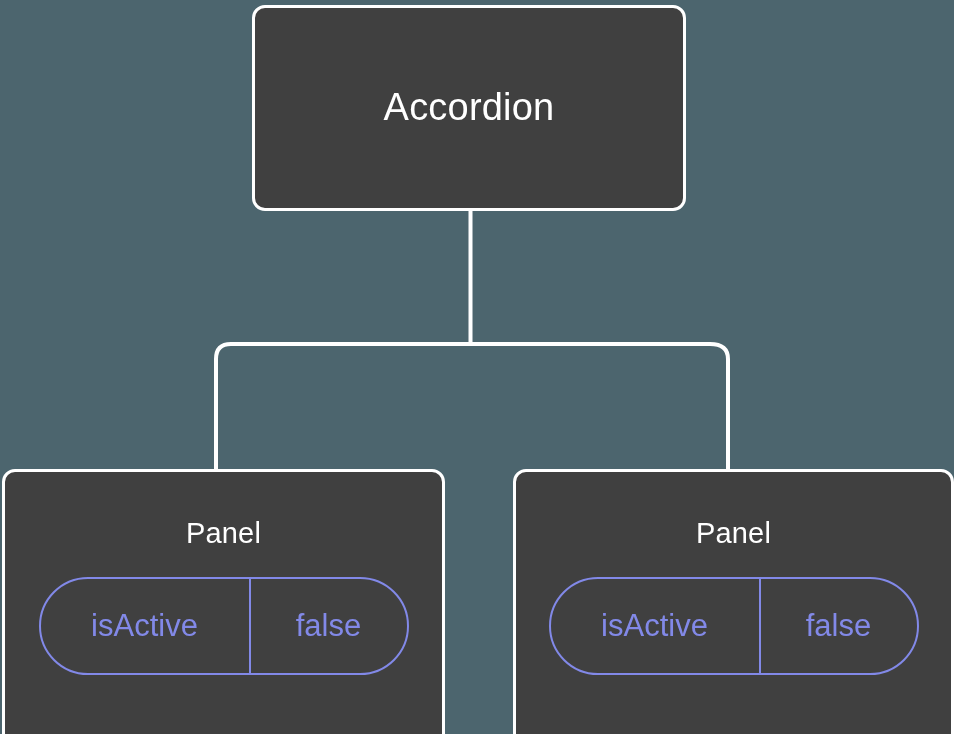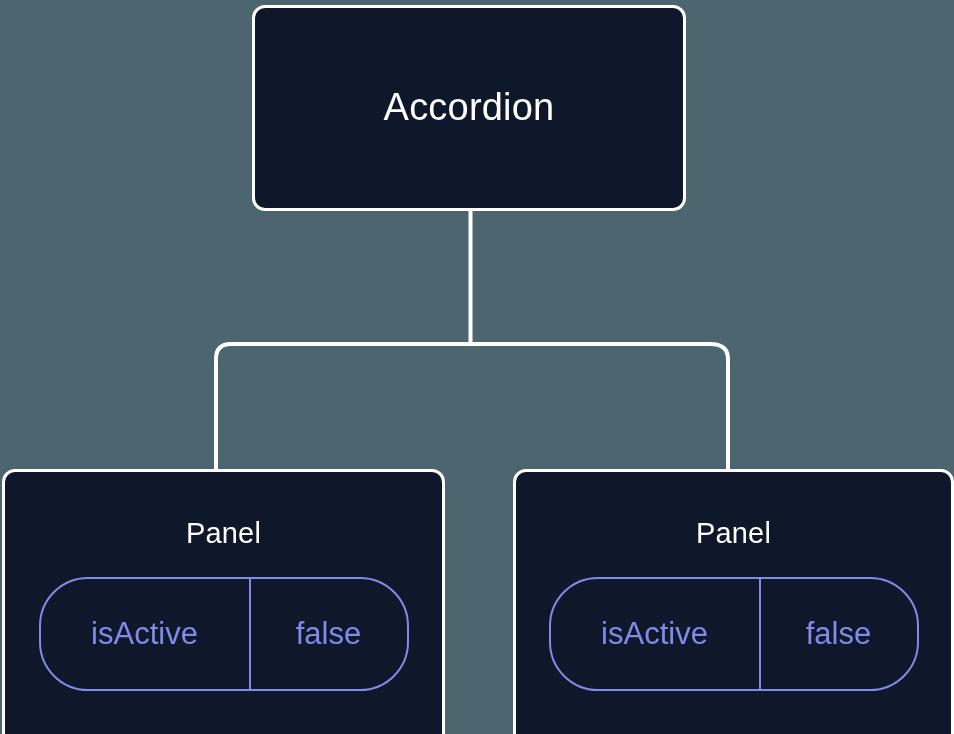--- a/index.html
+++ b/index.html
@@ -30,21 +30,21 @@
     left: 0;
     top: 0;
     width: 954px;
     height: 734px;
     pointer-events: none;
   }
 
   
   .node {
     position: absolute;
-    background: #0f172a;
+    background: #404040;
     border: 3px solid #FFFFFF;
     border-radius: 13px;
     display: flex;
     flex-direction: column;
     align-items: center;
   }
 
   
   .node--root {
     left: 252px;
@@ -73,21 +73,21 @@
     font-size: 29px;
     font-weight: 400;
     line-height: 1.1;
     letter-spacing: 0.2px;
     white-space: nowrap;
   }
 
   
   .prop-pill {
     margin-top: 27px;
-    height: 114px;
+    height: 98px;
     border: 2px solid #8289E8;
     border-radius: 49px;
     display: flex;
     align-items: stretch;
     overflow: hidden;
   }
 
   .node--child-left  .prop-pill { width: 370px; }
   .node--child-right .prop-pill { width: 370px; }
 

